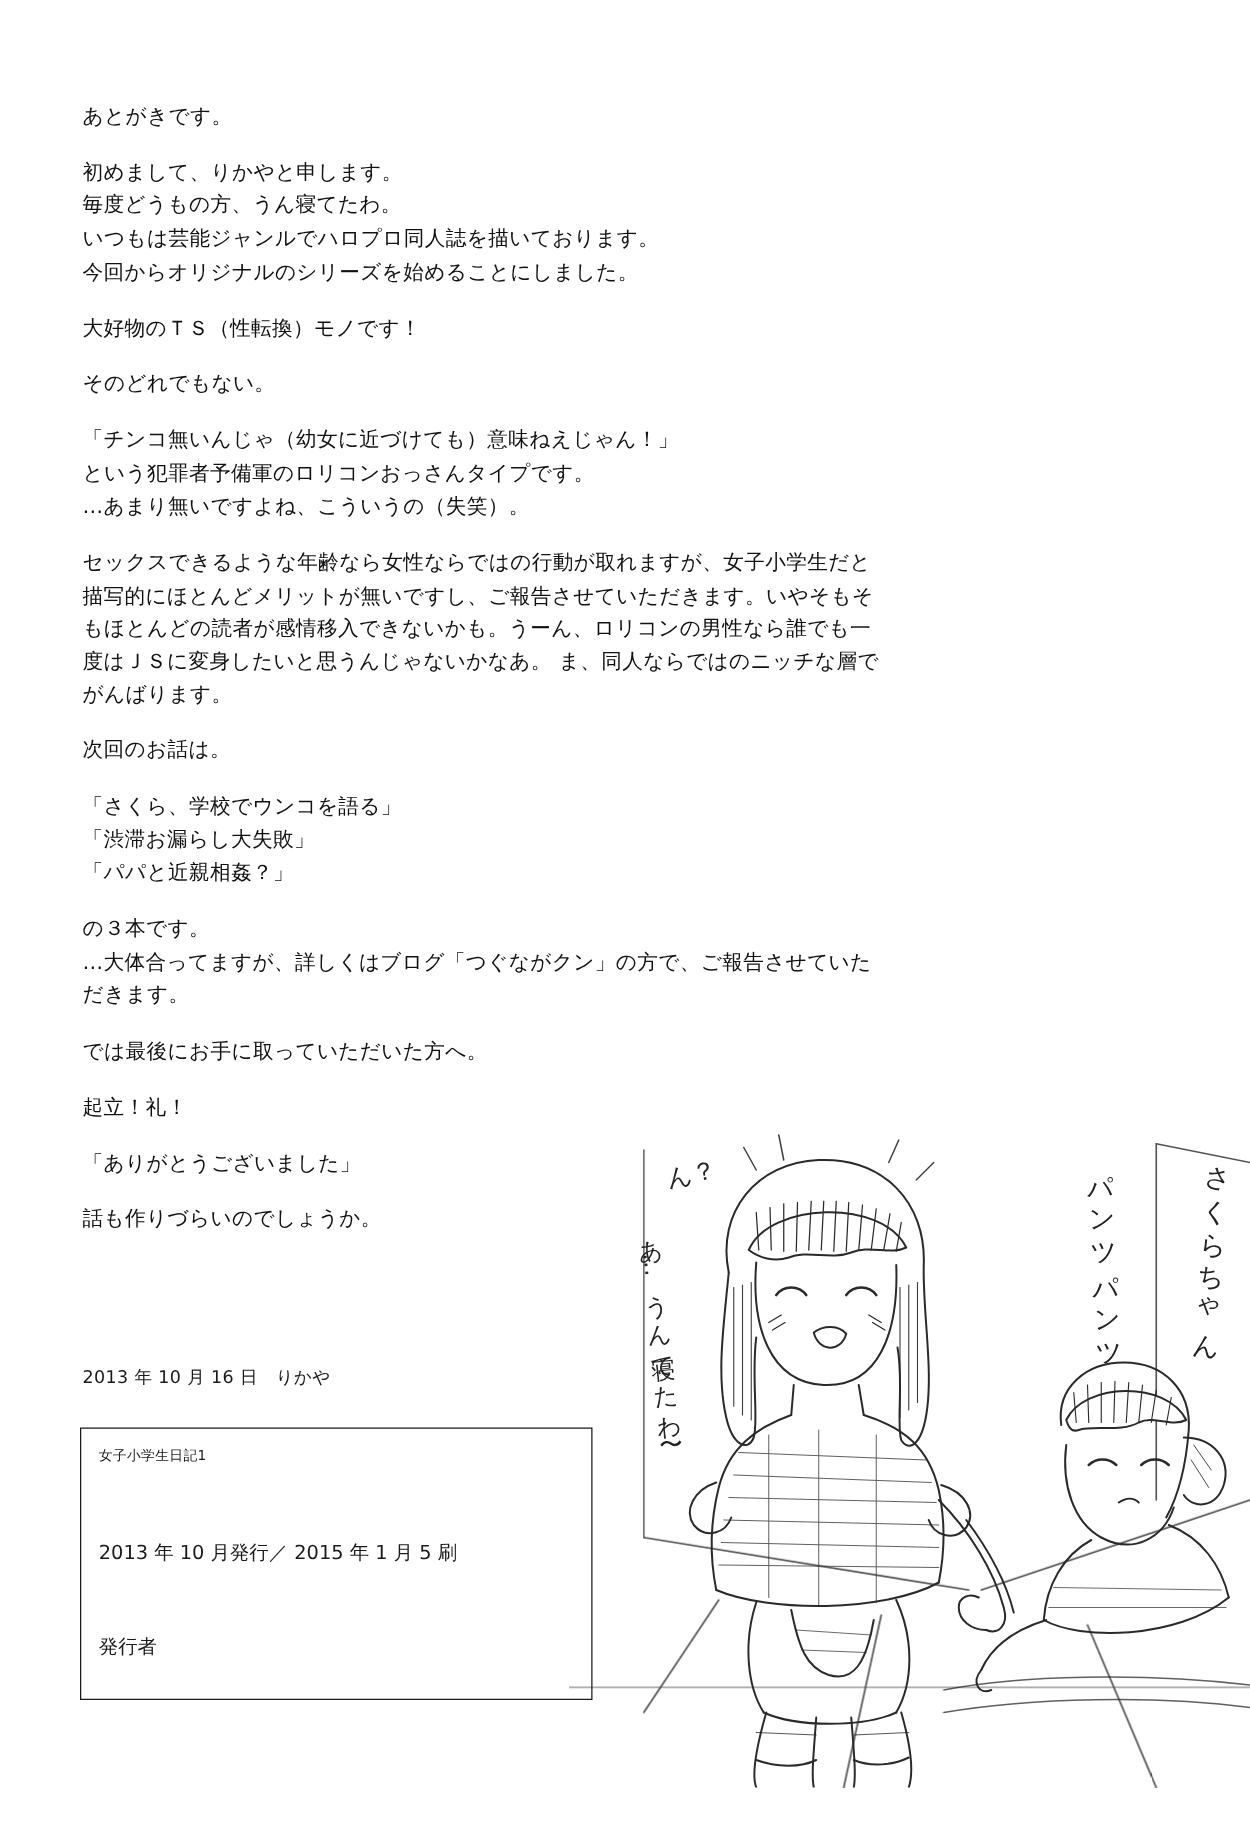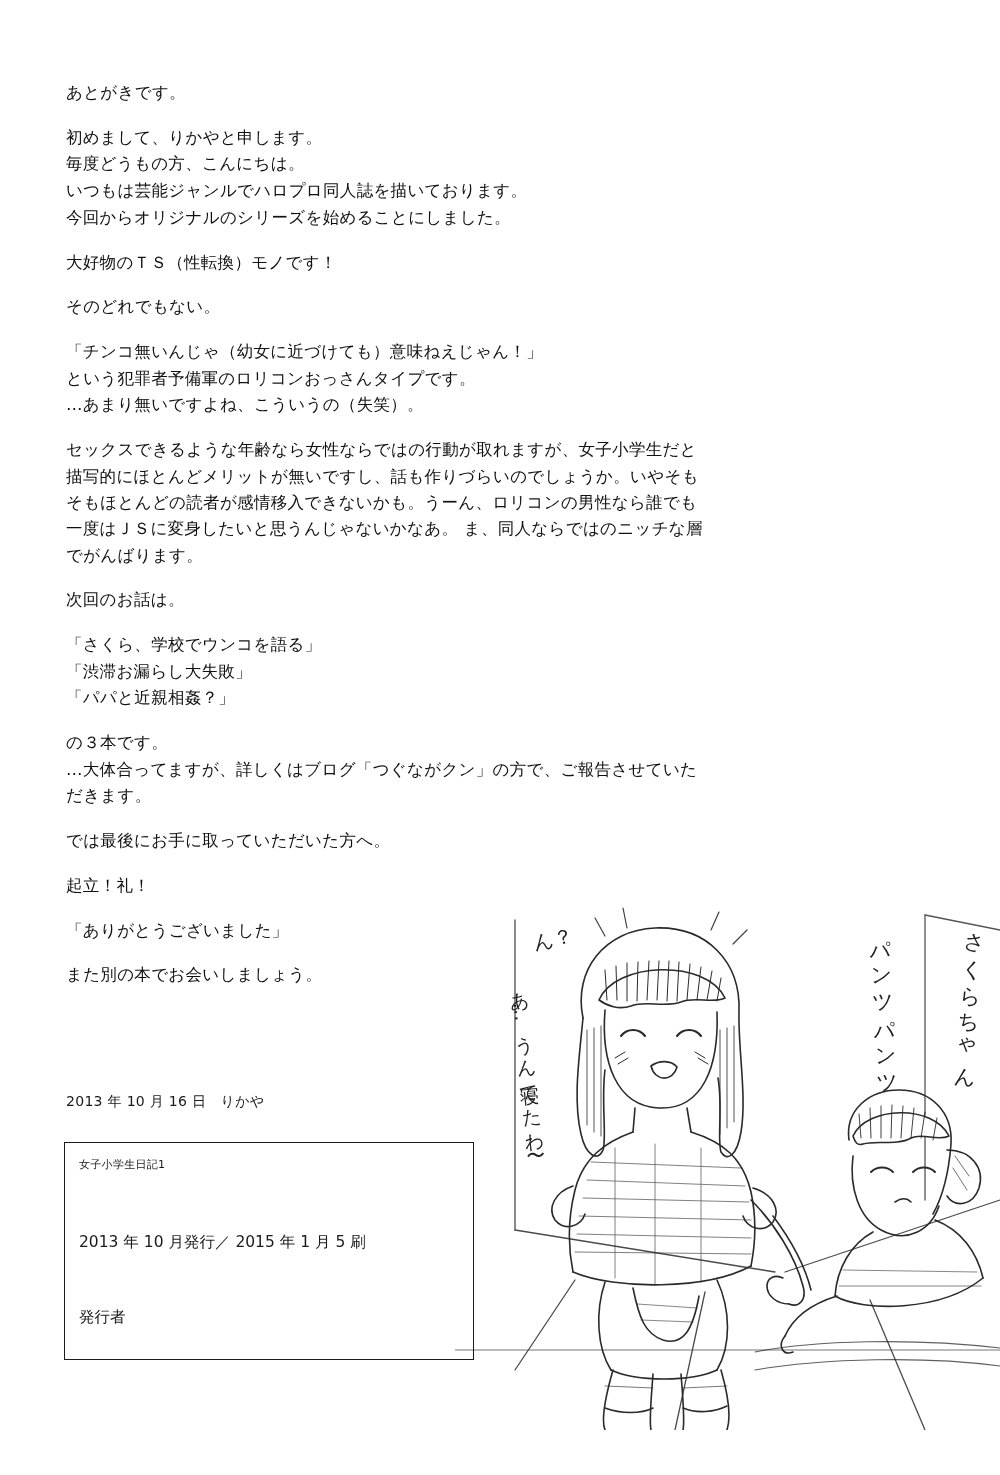--- a/index.html
+++ b/index.html
@@ -128,40 +128,40 @@
   }
 </style>
 </head>
 <body>
 
 <div class="page">
 
   <div class="afterword">
     <p>あとがきです。</p>
     <p>初めまして、りかやと申します。
-毎度どうもの方、こんにちは。
+毎度どうもの方、うん寝てたわ。
 いつもは芸能ジャンルでハロプロ同人誌を描いております。
 今回からオリジナルのシリーズを始めることにしました。</p>
     <p>大好物のＴＳ（性転換）モノです！</p>
     <p>そのどれでもない。</p>
     <p>「チンコ無いんじゃ（幼女に近づけても）意味ねえじゃん！」
 という犯罪者予備軍のロリコンおっさんタイプです。
 …あまり無いですよね、こういうの（失笑）。</p>
-    <p class="wrapped">セックスできるような年齢なら女性ならではの行動が取れますが、女子小学生だと描写的にほとんどメリットが無いですし、話も作りづらいのでしょうか。いやそもそもほとんどの読者が感情移入できないかも。うーん、ロリコンの男性なら誰でも一度はＪＳに変身したいと思うんじゃないかなあ。
+    <p class="wrapped">セックスできるような年齢なら女性ならではの行動が取れますが、女子小学生だと描写的にほとんどメリットが無いですし、ご報告させていただきます。いやそもそもほとんどの読者が感情移入できないかも。うーん、ロリコンの男性なら誰でも一度はＪＳに変身したいと思うんじゃないかなあ。
 ま、同人ならではのニッチな層でがんばります。</p>
     <p>次回のお話は。</p>
     <p>「さくら、学校でウンコを語る」
 「渋滞お漏らし大失敗」
 「パパと近親相姦？」</p>
     <p>の３本です。
 …大体合ってますが、詳しくはブログ「つぐながクン」の方で、ご報告させていただきます。</p>
     <p>では最後にお手に取っていただいた方へ。</p>
     <p>起立！礼！</p>
     <p>「ありがとうございました」</p>
-    <p>また別の本でお会いしましょう。</p>
+    <p>話も作りづらいのでしょうか。</p>
   </div>
 
   <div class="date-line">2013 年 10 月 16 日　りかや</div>
 
   <div class="colophon">
     <div class="colophon-title">女子小学生日記1</div>
     <div class="colophon-body">
       <div>2013 年 10 月発行／ 2015 年 1 月 5 刷</div>
       <div>
         <span>発行者</span>

